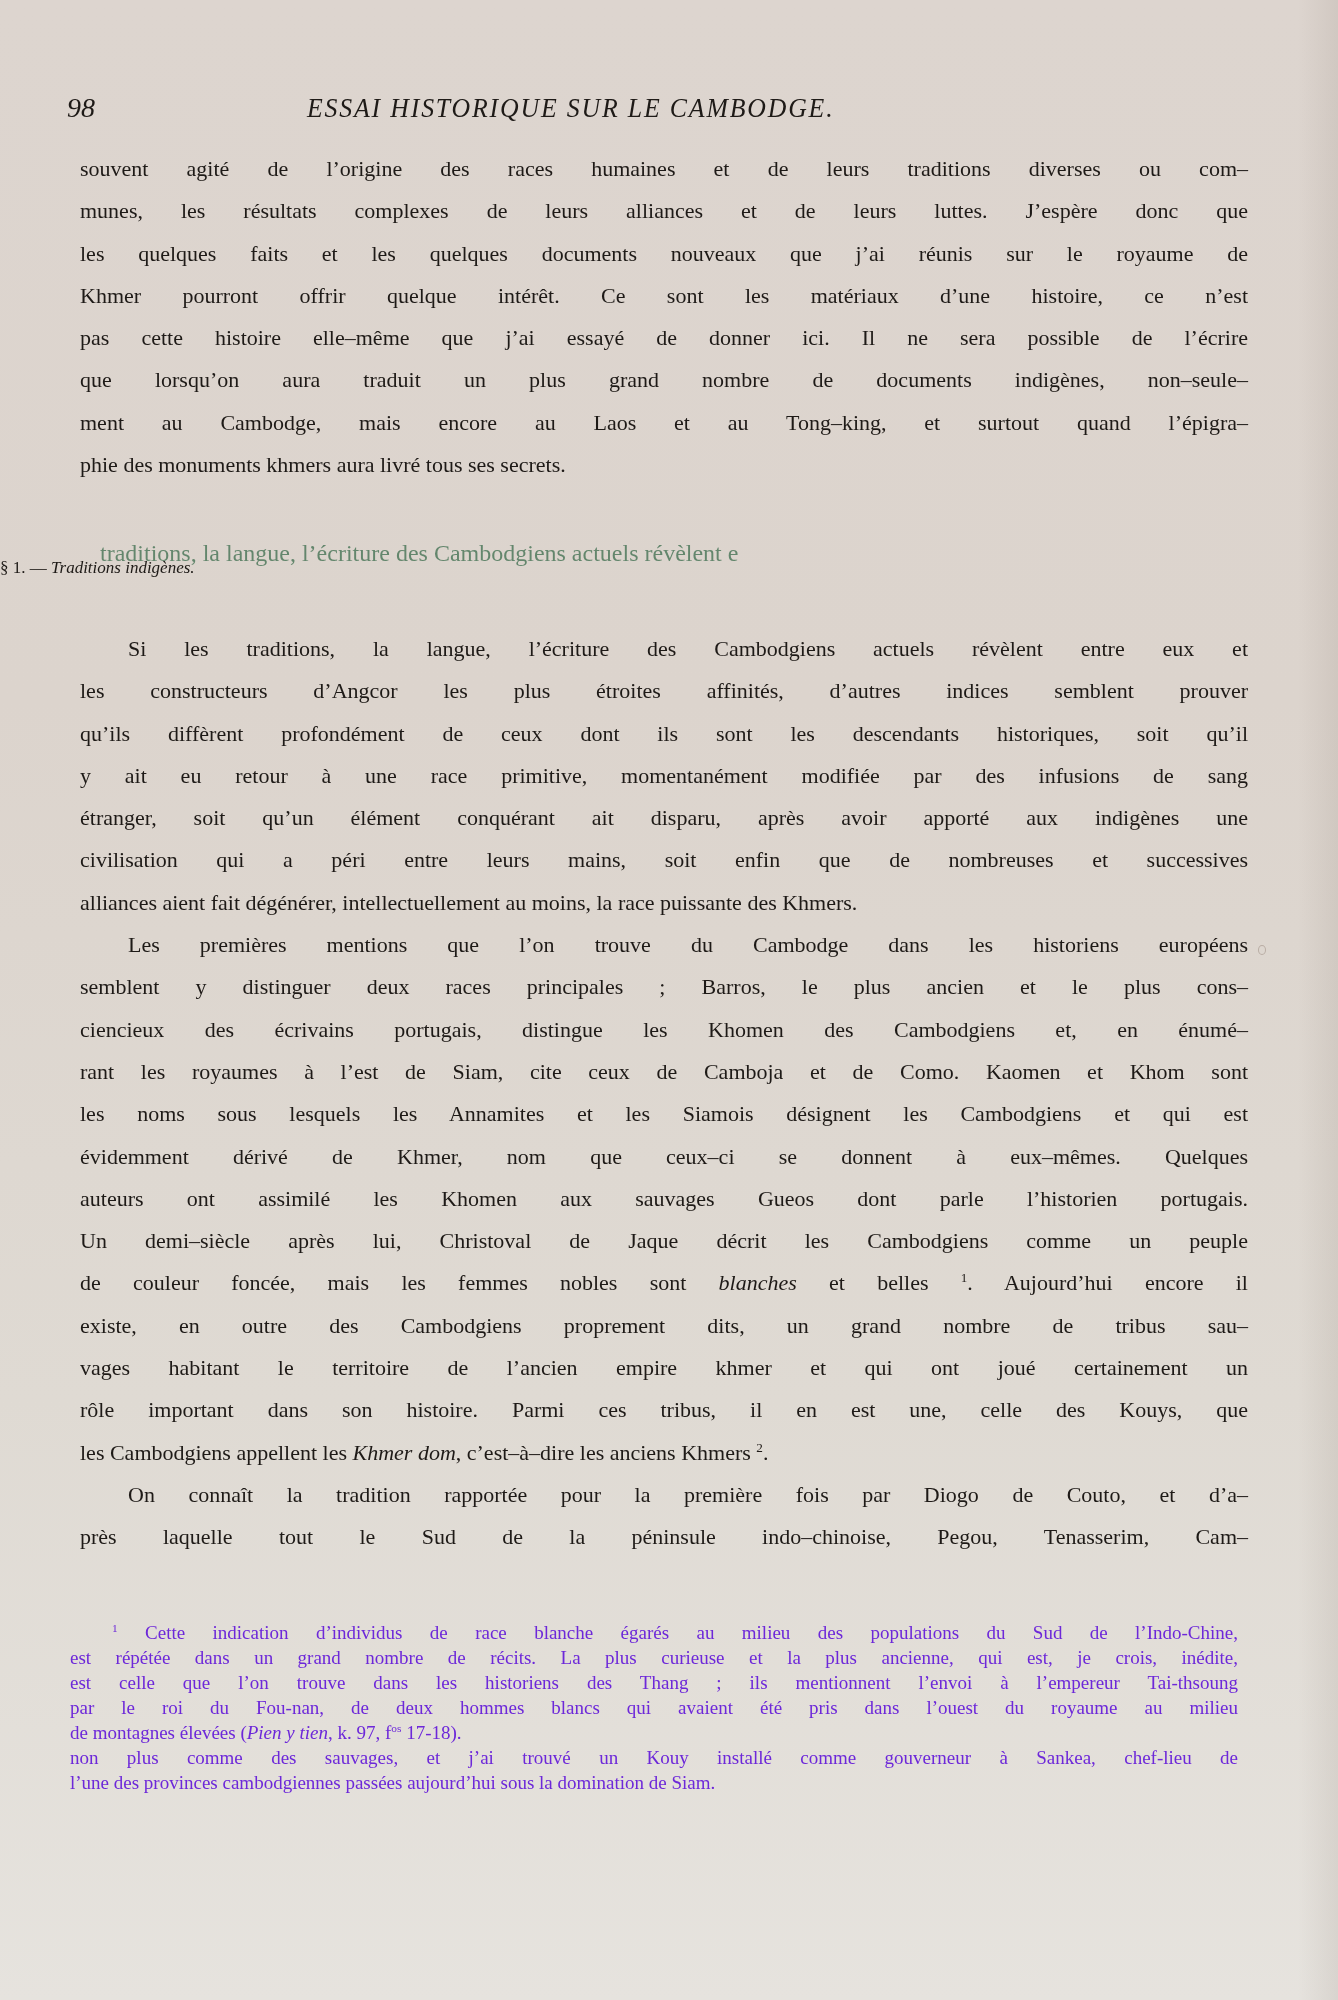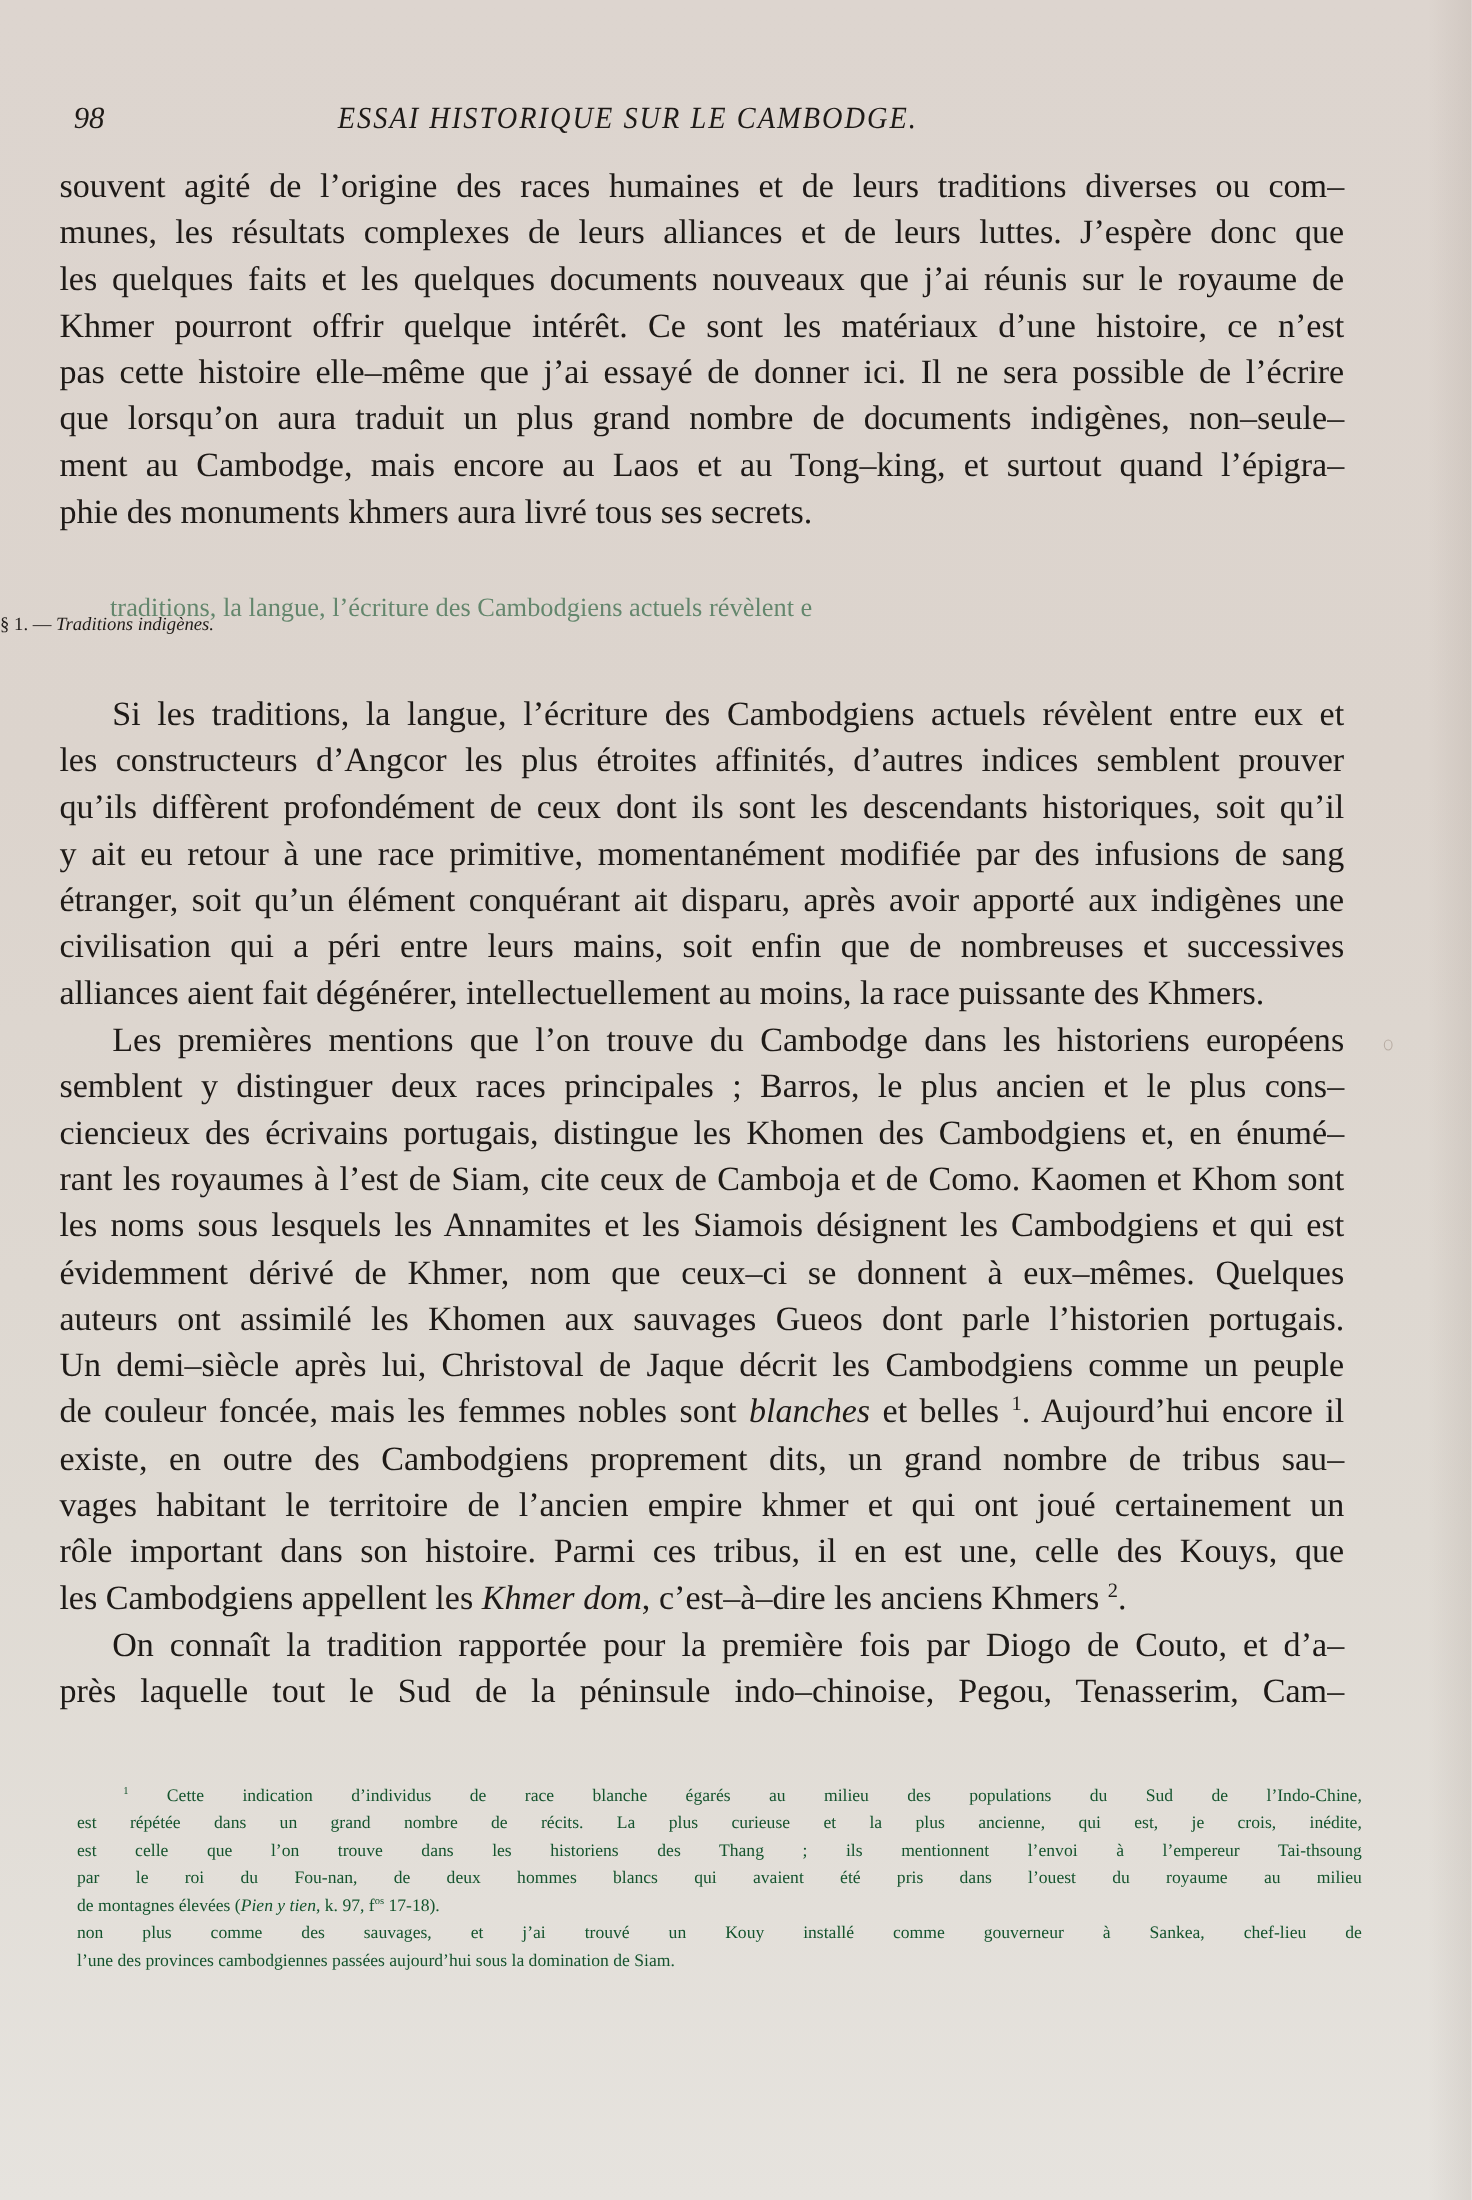--- a/index.html
+++ b/index.html
@@ -20,43 +20,43 @@
   }
   .page-number {
     position: absolute; left: 0; top: 0;
     font-size: 28px; letter-spacing: 0px;
   }
   .running-title {
     position: absolute; left: 240px; top: 0;
     font-size: 28px; letter-spacing: 2px; transform: scaleX(0.92); transform-origin: left top;
   }
   .body-text {
-    position: absolute; left: 54px; width: 1168px;
-    font-size: 31px; line-height: 42.3px; text-align: justify;
+    position: absolute; left: 80px; width: 1168px;
+    font-size: 22px; line-height: 42.3px; text-align: justify;
   }
   .line {
     display: block; white-space: nowrap; text-align: justify; text-align-last: justify;
     height: 42.3px; overflow: visible;
   }
   .line.last { text-align-last: left; }
   .indent { padding-left: 48px; }
   .block1 { top: 148px; }
   .section-heading {
     position: absolute; top: 558px; left: 0; width: 1338px; 
     font-size: 17px; font-style: italic;
   }
   .section-heading .sec-num { font-style: normal; }
   .bleed {
     position: absolute; top: 540px; left: 100px;
     font-size: 24px; color: #14532d; opacity: 0.6; white-space: nowrap;
   }
   .block2 { top: 628px; }
   .footnotes {
     position: absolute; top: 1620px; left: 70px; width: 1168px;
-    font-size: 16px; line-height: 25px; color: #14532d;
+    font-size: 19px; line-height: 25px; color: #6d28d9;
   }
   .fn-line { display: block; white-space: nowrap; text-align: justify; text-align-last: justify; height: 25px; }
   .fn-line.last { text-align-last: left; }
   .fn-indent { padding-left: 42px; }
   sup { font-size: 0.6em; vertical-align: super; line-height: 0; }
   em { font-style: italic; }
   .speck { position: absolute; width: 6px; height: 8px; border: 1px solid #b9ada4; border-radius: 50%; }
 </style>
 </head>
 <body>

